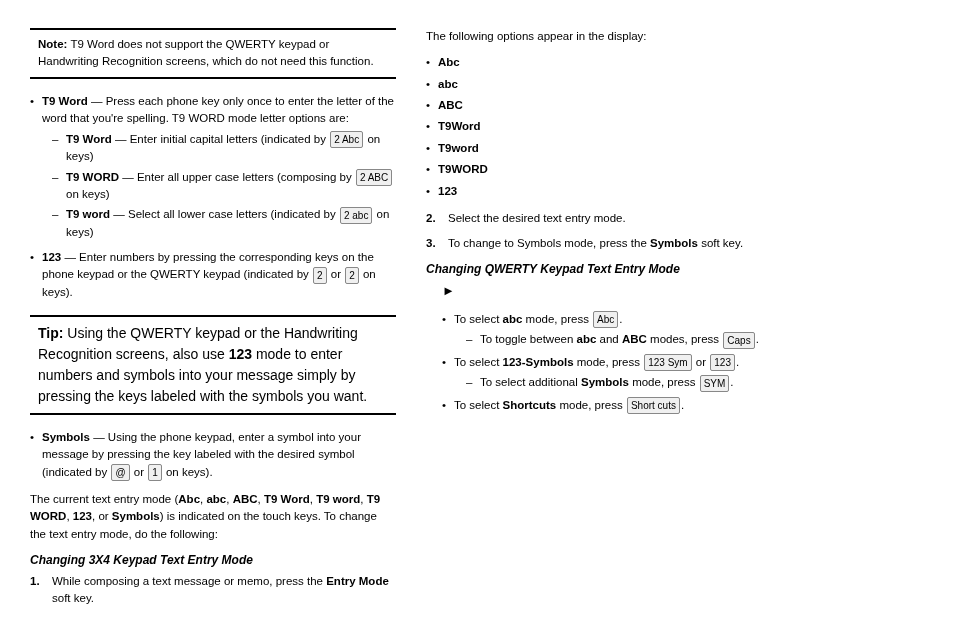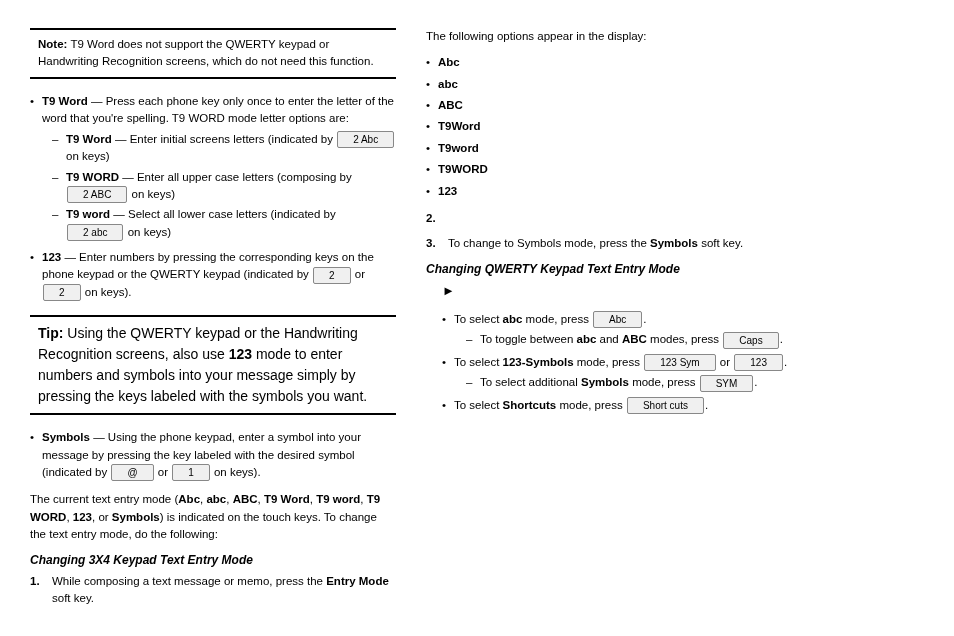--- a/index.html
+++ b/index.html
@@ -75,21 +75,21 @@
     }
     ul.sub-list > li::before {
       content: "–";
       position: absolute;
       left: 0;
     }
     .key-badge {
       display: inline-block;
       border: 1px solid #888;
       border-radius: 2px;
-      padding: 0px 15px;
+      padding: 0px 3px;
       font-size: 10px;
       background: #f0f0f0;
       vertical-align: middle;
       margin: 0 1px;
       white-space: nowrap;
     }
     .section-heading {
       font-style: italic;
       font-weight: bold;
       font-size: 12px;
@@ -198,21 +198,21 @@
     </div>
 
     <ul class="main-list">
 
       <li>
         <strong>T9 Word</strong>
         <span> — Press each phone key only once to enter the letter of the word that you're spelling. T9 WORD mode letter options are:</span>
         <ul class="sub-list">
           <li>
             <strong>T9 Word</strong>
-            <span> — Enter initial screens letters (indicated by </span>
+            <span> — Enter initial capital letters (indicated by </span>
             <span class="key-badge">2 Abc</span>
             <span> on keys)</span>
           </li>
           <li>
             <strong>T9 WORD</strong>
             <span> — Enter all upper case letters (composing by </span>
             <span class="key-badge">2 ABC</span>
             <span> on keys)</span>
           </li>
           <li>
@@ -277,20 +277,21 @@
       <li><strong>ABC</strong></li>
       <li><strong>T9Word</strong></li>
       <li><strong>T9word</strong></li>
       <li><strong>T9WORD</strong></li>
       <li><strong>123</strong></li>
     </ul>
 
     <ol class="numbered-list">
       <li>
         <span class="num">2.</span>
+        <span>Select the desired text entry mode.</span>
       </li>
       <li>
         <span class="num">3.</span>
         <span>To change to Symbols mode, press the <strong>Symbols</strong> soft key.</span>
       </li>
     </ol>
 
     <p class="section-heading">Changing QWERTY Keypad Text Entry Mode</p>
 
     <ul class="arrow-list">

